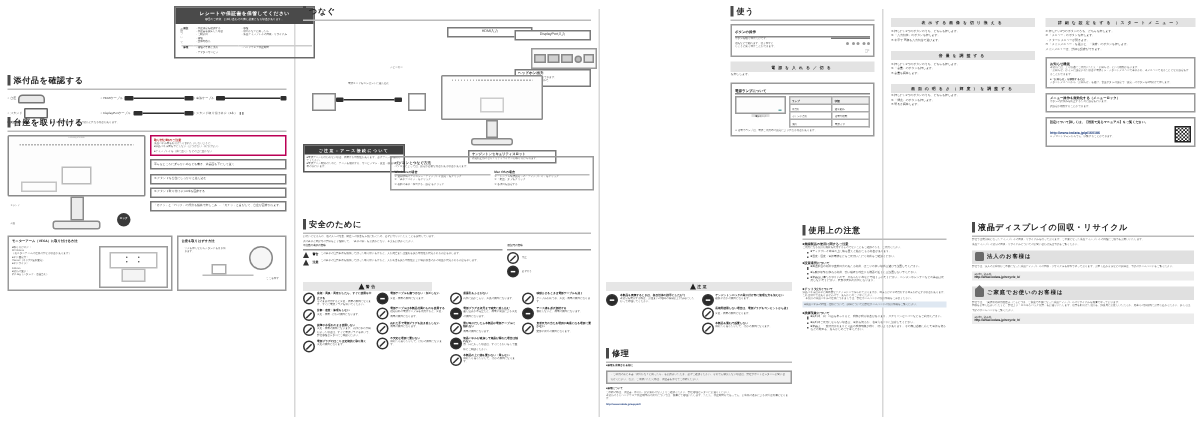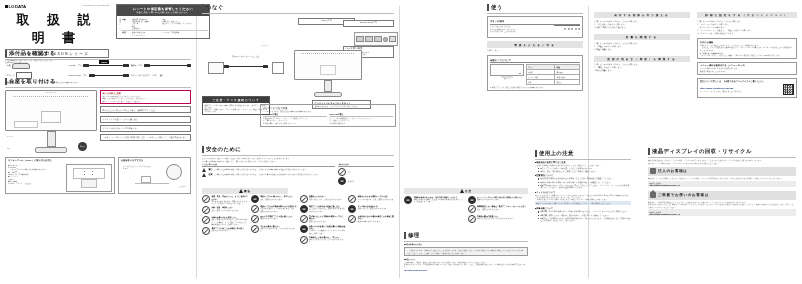--- a/index.html
+++ b/index.html
@@ -119,34 +119,20 @@
 </style>
 </head>
 <body>
 
 <div class="page">
 
   <div class="vrule" style="left:196px;"></div>
   <div class="vrule" style="left:399px;"></div>
   <div class="vrule" style="left:588px;"></div>
 
-  <div class="titleblock">
-    <div class="brand">
-      <div class="logo"><span class="sq"></span><span>I-O DATA</span></div>
-      <div class="hdrmeta">M-MANU201610-01
-LCD-MQ271XDB</div>
-    </div>
-    <div class="bigtitle">取 扱 説 明 書</div>
-    <div class="modelbar">LCD-MQ271XDBシリーズ</div>
-    <div class="subnote">
-      <div class="tiny" style="flex:1;white-space:pre-line;font-size:1.5px;line-height:2px;">この度は弊社製品をお買い上げいただき、誠にありがとうございます。
-ご使用の前に必ずお読みください。</div>
-      <div class="hdmi">HDMI</div>
-    </div>
-  </div>
 
   <div class="receipt">
     <div class="hd">
       <div class="l1">レシートや保証書を保管してください</div>
       <div class="l2">修理のご依頼、お問い合わせの際に必要となる場合があります。</div>
     </div>
     <div class="bd">
       <div class="side">保証について</div>
       <table>
         <tbody>

